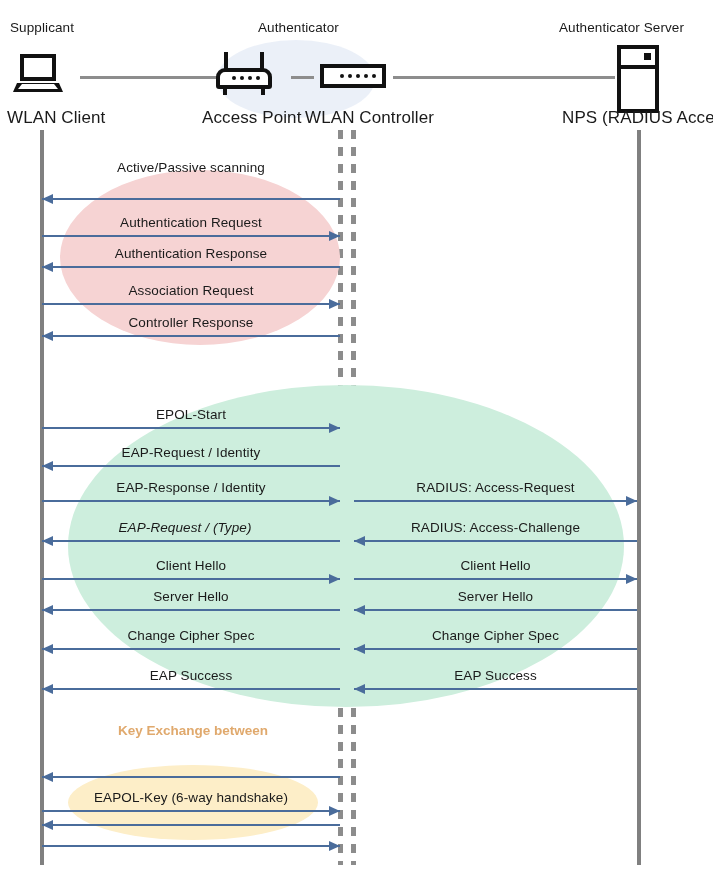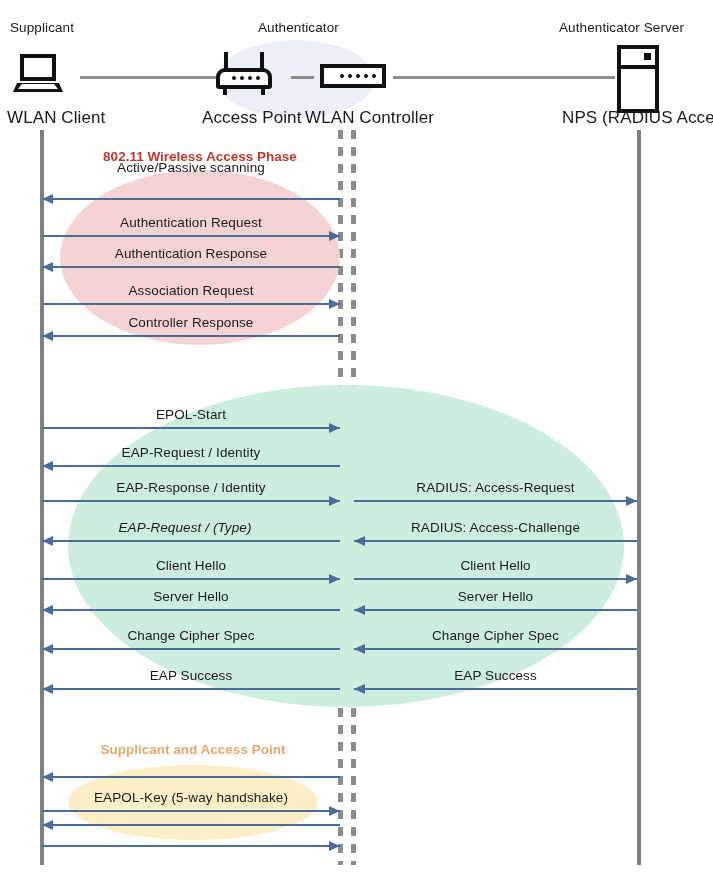--- a/index.html
+++ b/index.html
@@ -234,22 +234,21 @@
 
   <div class="lifeline" style="left:40px; top:130px; height:735px;"></div>
   <div class="lifeline-dashed" style="left:338px; top:130px; height:735px;"></div>
   <div class="lifeline-dashed" style="left:351px; top:130px; height:735px;"></div>
   <div class="lifeline" style="left:637px; top:130px; height:735px;"></div>
 
   <div class="phase-ellipse" style="left:60px; top:170px; width:280px; height:175px; background:#f6d3d3;"></div>
   <div class="phase-ellipse" style="left:68px; top:385px; width:556px; height:322px; background:#cdeedd;"></div>
   <div class="phase-ellipse" style="left:68px; top:765px; width:250px; height:75px; background:#fdeec8;"></div>
 
-  <div class="phase-label" style="left:60px; top:147px; width:280px; color:#c0392b;">802.11 Wireless Access Phase</div>
-  <div class="phase-label" style="left:68px; top:740px; width:250px; color:#e0a96d;">Supplicant and Access Point</div>
+  <div class="phase-label" style="left:68px; top:721px; width:250px; color:#e0a96d;">Key Exchange between</div>
 
   <div id="left-msgs">
       <div class="msg-line" style="left: 42px; top: 198px; width: 298px;"></div>
       <div class="arrow-head arrow-left" style="top: 194px; left: 42px;"></div>
       <div class="msg-label" style="left: 42px; width: 298px; top: 160px;">Active/Passive scanning</div>
       <div class="msg-line" style="left: 42px; top: 235px; width: 298px;"></div>
       <div class="arrow-head arrow-right" style="top: 231px; left: 329px;"></div>
       <div class="msg-label" style="left: 42px; width: 298px; top: 215px;">Authentication Request</div>
       <div class="msg-line" style="left: 42px; top: 266px; width: 298px;"></div>
       <div class="arrow-head arrow-left" style="top: 262px; left: 42px;"></div>
@@ -281,21 +280,21 @@
       <div class="msg-line" style="left: 42px; top: 648px; width: 298px;"></div>
       <div class="arrow-head arrow-left" style="top: 644px; left: 42px;"></div>
       <div class="msg-label" style="left: 42px; width: 298px; top: 628px;">Change Cipher Spec</div>
       <div class="msg-line" style="left: 42px; top: 688px; width: 298px;"></div>
       <div class="arrow-head arrow-left" style="top: 684px; left: 42px;"></div>
       <div class="msg-label" style="left: 42px; width: 298px; top: 668px;">EAP Success</div>
       <div class="msg-line" style="left: 42px; top: 776px; width: 298px;"></div>
       <div class="arrow-head arrow-left" style="top: 772px; left: 42px;"></div>
       <div class="msg-line" style="left: 42px; top: 810px; width: 298px;"></div>
       <div class="arrow-head arrow-right" style="top: 806px; left: 329px;"></div>
-      <div class="msg-label" style="left: 42px; width: 298px; top: 790px;">EAPOL-Key (5-way handshake)</div>
+      <div class="msg-label" style="left: 42px; width: 298px; top: 790px;">EAPOL-Key (6-way handshake)</div>
       <div class="msg-line" style="left: 42px; top: 824px; width: 298px;"></div>
       <div class="arrow-head arrow-left" style="top: 820px; left: 42px;"></div>
       <div class="msg-line" style="left: 42px; top: 845px; width: 298px;"></div>
       <div class="arrow-head arrow-right" style="top: 841px; left: 329px;"></div>
     </div>
 
   <div id="right-msgs">
       <div class="msg-line" style="left: 354px; top: 500px; width: 283px;"></div>
       <div class="arrow-head arrow-right" style="top: 496px; left: 626px;"></div>
       <div class="msg-label" style="left: 354px; width: 283px; top: 480px;">RADIUS: Access-Request</div>

